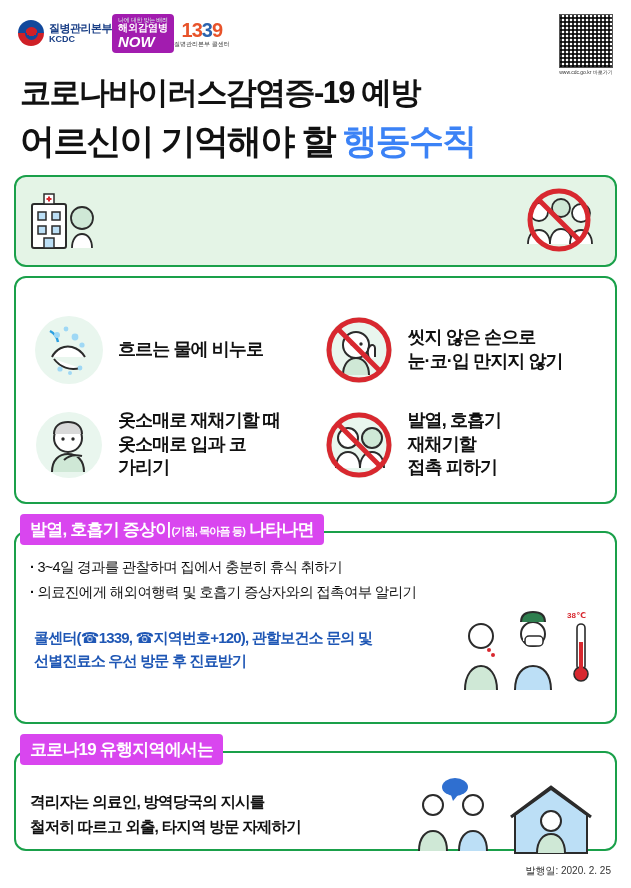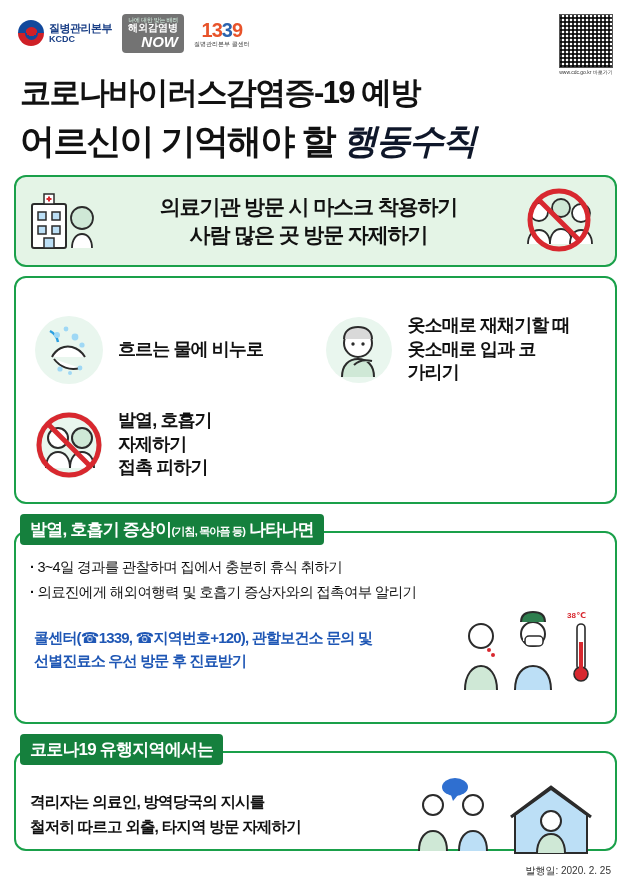--- a/index.html
+++ b/index.html
@@ -16,38 +16,38 @@
     width:631px;height:888px;
     box-sizing:border-box;
     padding:0 14px;
   }
 
   
   .topbar{
     display:flex;align-items:flex-start;justify-content:space-between;
     padding:14px 4px 0 4px;height:52px;
   }
-  .logos{display:flex;align-items:center;gap:10px;}
+  .logos{display:flex;align-items:center;}
   .logo-kcdc{display:flex;align-items:center;gap:5px;}
   .taegeuk{
     width:26px;height:26px;border-radius:50%;
     background:linear-gradient(180deg,#12499c 50%,#cf2027 50%);
     position:relative;flex:0 0 auto;
   }
   .taegeuk:after{
     content:"";position:absolute;left:50%;top:50%;
     width:13px;height:13px;margin:-6.5px 0 0 -6.5px;border-radius:50%;
     background:radial-gradient(circle at 50% 25%,#cf2027 0 50%,#12499c 50% 100%);
   }
   .kcdc-text{line-height:1.15;}
   .kcdc-ko{font-size:11px;font-weight:bold;color:#1a3f86;letter-spacing:-.5px;}
   .kcdc-en{font-size:9px;color:#1a3f86;font-weight:bold;}
   .logo-now{
-    background:#737373;color:#fff;border-radius:4px;
-    padding:3px 6px;text-align:right;line-height:1.05;
+    background:#a21caf;color:#fff;border-radius:4px;
+    padding:3px 6px;text-align:left;line-height:1.05;
   }
   .now-small{font-size:6px;display:block;letter-spacing:-.3px;color:#d6f3e2;}
   .now-mid{font-size:10px;display:block;font-weight:bold;}
   .now-big{font-size:15px;display:block;font-weight:bold;font-style:italic;}
   .logo-1339{text-align:center;line-height:1;}
   .num1339{font-size:20px;font-weight:bold;color:#e8532a;letter-spacing:-1px;}
   .num1339 .b{color:#2b63ae;}
   .sub1339{font-size:6px;color:#444;display:block;margin-top:1px;}
   .qr-box{
     width:52px;height:52px;border:1px solid #555;
@@ -62,21 +62,21 @@
 
   
   .title1{
     font-size:31px;font-weight:bold;letter-spacing:-1.6px;
     margin:6px 0 0 6px;color:#111;
   }
   .title2{
     font-size:35px;font-weight:bold;letter-spacing:-1.8px;
     margin:4px 0 10px 6px;color:#111;white-space:nowrap;
   }
-  .title2 .green{color:#0f172a;font-style:italic;}
+  .title2 .green{color:#3b82f6;}
 
   
   .panel-top{
     background:#e4f4e6;border:2px solid #1aa04a;border-radius:12px;
     height:92px;display:flex;align-items:center;justify-content:space-between;
     padding:0 14px;box-sizing:border-box;position:relative;
   }
   .panel-top-text{
     flex:1;text-align:center;font-size:21px;font-weight:bold;
     line-height:1.35;letter-spacing:-1.1px;
@@ -90,21 +90,21 @@
   .grid4{
     display:grid;grid-template-columns:1fr 1fr;grid-template-rows:1fr 1fr;
     height:100%;
   }
   .cell{display:flex;align-items:center;gap:10px;padding:2px 4px;}
   .cell .ill{flex:0 0 auto;}
   .cell .txt{font-size:18px;font-weight:bold;line-height:1.3;letter-spacing:-.9px;}
 
   
   .tag{
-    display:inline-block;background:#15803d;color:#fff;font-weight:bold;
+    display:inline-block;background:#d946ef;color:#fff;font-weight:bold;
     font-size:17px;letter-spacing:-.8px;border-radius:4px;padding:4px 10px;
   }
   .tag .small{font-size:11px;font-weight:bold;}
   .sec{margin-top:10px;}
   .panel-sec{
     border:2px solid #1aa04a;border-radius:12px;margin-top:-14px;
     padding:22px 14px 28px 14px;box-sizing:border-box;position:relative;
   }
   .tag-float{position:relative;z-index:2;margin-left:6px;}
   .bullets{font-size:14.5px;line-height:1.75;letter-spacing:-.7px;}
@@ -170,24 +170,20 @@
       <rect x="22" y="22" width="8" height="8" fill="#bcdff6" stroke="#2b2b2b" stroke-width="1.5"></rect>
       <rect x="8" y="36" width="8" height="8" fill="#bcdff6" stroke="#2b2b2b" stroke-width="1.5"></rect>
       <rect x="22" y="36" width="8" height="8" fill="#bcdff6" stroke="#2b2b2b" stroke-width="1.5"></rect>
       <rect x="14" y="48" width="10" height="10" fill="#bcdff6" stroke="#2b2b2b" stroke-width="1.5"></rect>
       <rect x="14" y="4" width="10" height="10" fill="#fff" stroke="#2b2b2b" stroke-width="1.5"></rect>
       <path d="M19 6.5v5M16.5 9h5" stroke="#d8282f" stroke-width="2"></path>
       <circle cx="52" cy="28" r="11" fill="#cfe8d6" stroke="#2b2b2b" stroke-width="1.8"></circle>
       <path d="M42 58c0-9 4.5-14 10-14s10 5 10 14" fill="#fff" stroke="#2b2b2b" stroke-width="1.8"></path>
     </svg>
 
-    <div class="panel-top-text">
-      <div>의료기관 방문 시 마스크 착용하기</div>
-      <div>사람 많은 곳 방문 자제하기</div>
-    </div>
 
     <svg width="84" height="70" viewBox="0 0 84 70">
       <g stroke="#2b2b2b" stroke-width="1.8" fill="#fff">
         <circle cx="22" cy="26" r="9"></circle>
         <path d="M11 58c0-9 5-14 11-14s11 5 11 14"></path>
         <circle cx="44" cy="22" r="9" fill="#cfe8d6"></circle>
         <path d="M33 58c0-10 5-15 11-15s11 5 11 15"></path>
         <circle cx="64" cy="27" r="9"></circle>
         <path d="M53 58c0-9 5-14 11-14s11 5 11 14"></path>
       </g>
@@ -211,20 +207,36 @@
           <path d="M24 48c6 8 16 12 26 9" fill="#fff" stroke="#2b2b2b" stroke-width="2"></path>
           <circle cx="30" cy="58" r="2.6" fill="#9fd8f5"></circle>
           <circle cx="40" cy="62" r="2" fill="#9fd8f5"></circle>
           <circle cx="50" cy="57" r="2.4" fill="#9fd8f5"></circle>
         </svg>
         <div class="txt">
           <div>흐르는 물에 비누로</div>
         </div>
       </div>
 
+      <div class="cell">
+        <svg class="ill" width="78" height="78" viewBox="0 0 78 78">
+          <circle cx="39" cy="39" r="33" fill="#e9f6ee"></circle>
+          <circle cx="36" cy="34" r="13" fill="#fff" stroke="#2b2b2b" stroke-width="2"></circle>
+          <circle cx="32" cy="33" r="1.7" fill="#2b2b2b"></circle>
+          <circle cx="41" cy="33" r="1.7" fill="#2b2b2b"></circle>
+          <path d="M23 64c0-11 6-17 13-17s13 6 13 17" fill="#cfe8d6" stroke="#2b2b2b" stroke-width="2"></path>
+          <path d="M50 48c-3-4-3-10 0-13 2-2 5-1 5 2v9" fill="#fff" stroke="#2b2b2b" stroke-width="2"></path>
+          <circle cx="39" cy="39" r="30" fill="none" stroke="#d8282f" stroke-width="5"></circle>
+          <line x1="18" y1="18" x2="60" y2="60" stroke="#d8282f" stroke-width="5"></line>
+        </svg>
+        <div class="txt">
+          <div>씻지 않은 손으로</div>
+          <div>눈·코·입 만지지 않기</div>
+        </div>
+      </div>
 
       <div class="cell">
         <svg class="ill" width="78" height="78" viewBox="0 0 78 78">
           <circle cx="39" cy="39" r="33" fill="#e9f6ee"></circle>
           <circle cx="38" cy="32" r="14" fill="#fff" stroke="#2b2b2b" stroke-width="2"></circle>
           <path d="M24 28c0-8 6-12 14-12s14 4 14 12" fill="#d9d9d9" stroke="#2b2b2b" stroke-width="2"></path>
           <circle cx="33" cy="33" r="1.7" fill="#2b2b2b"></circle>
           <circle cx="43" cy="33" r="1.7" fill="#2b2b2b"></circle>
           <path d="M22 66c0-12 7-18 16-18s16 6 16 18" fill="#cfe8d6" stroke="#2b2b2b" stroke-width="2"></path>
           <path d="M52 50c-8-2-14 0-18 4" fill="#cfe8d6" stroke="#2b2b2b" stroke-width="2"></path>
@@ -243,21 +255,21 @@
             <circle cx="28" cy="32" r="10"></circle>
             <path d="M16 62c0-10 5-16 12-16s12 6 12 16"></path>
             <circle cx="52" cy="32" r="10" fill="#cfe8d6"></circle>
             <path d="M40 62c0-10 5-16 12-16s12 6 12 16"></path>
           </g>
           <circle cx="39" cy="39" r="30" fill="none" stroke="#d8282f" stroke-width="5"></circle>
           <line x1="18" y1="18" x2="60" y2="60" stroke="#d8282f" stroke-width="5"></line>
         </svg>
         <div class="txt">
           <div>발열, 호흡기</div>
-          <div>자제하기</div>
+          <div>재채기할</div>
           <div>접촉 피하기</div>
         </div>
       </div>
 
     </div>
   </div>
 
   <div class="sec">
     <div class="tag tag-float">
       <span>발열, 호흡기 증상이</span><span class="small">(기침, 목아픔 등)</span>

